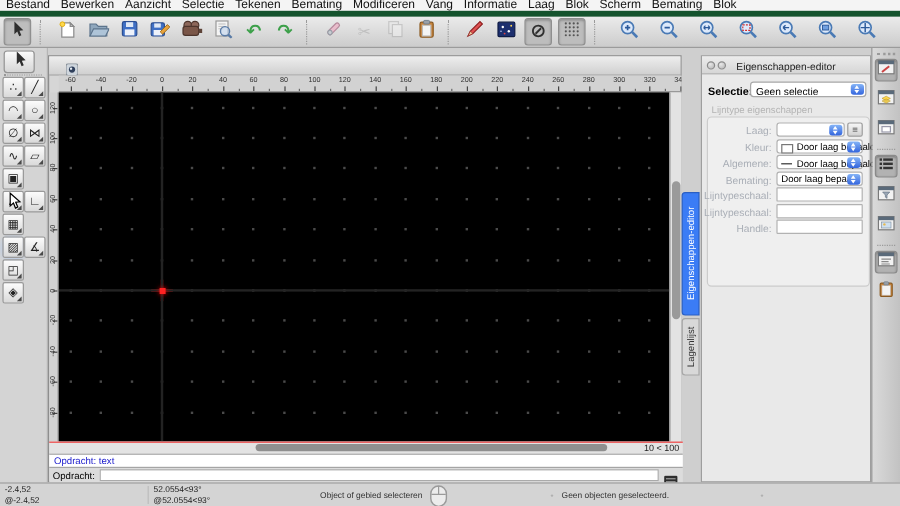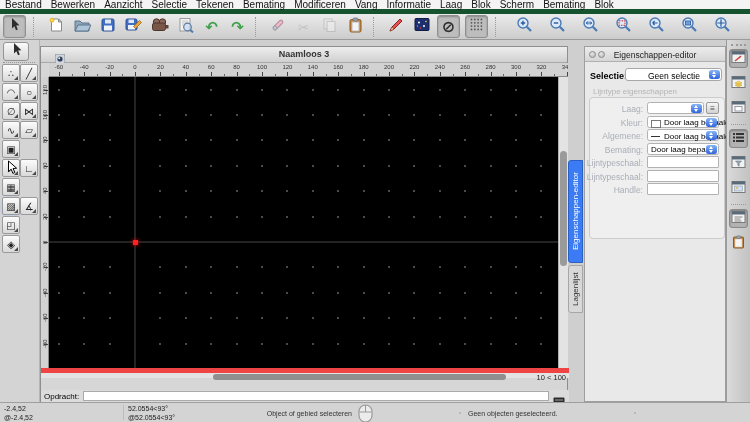--- a/index.html
+++ b/index.html
@@ -61,21 +61,21 @@
   #canvas{position:absolute;left:8px;top:30px;width:509px;height:291px;background:#000;overflow:hidden;}
   .gdot{position:absolute;width:2px;height:2px;background:#4a4a4a;}
   #axisv{position:absolute;width:2px;background:#232323;top:0;height:291px;}
   #axish{position:absolute;height:2px;background:#232323;left:0;width:509px;}
   .oarm{position:absolute;background:#cf1212;}
   #ocenter{position:absolute;width:5px;height:5px;background:#f22;box-shadow:0 0 4px #f00;}
   #vscroll{position:absolute;left:517px;top:30px;width:10px;height:291px;background:#e3e3e3;
            border-left:1px solid #b0b0b0;box-sizing:border-box;}
   #vscroll .thumb{position:absolute;left:1px;top:74px;width:7px;height:115px;background:#9a9a9a;border-radius:4px;}
   #hscrollrow{position:absolute;left:0;top:321px;width:528px;height:10px;background:#e3e3e3;
-              border-top:5px solid #ef4444;box-sizing:border-box;}
+              border-top:1px solid #ef4444;box-sizing:border-box;}
   #hscroll{position:absolute;left:8px;top:0;width:462px;height:9px;}
   #hscroll .thumb{position:absolute;left:164px;top:1px;width:293px;height:6px;background:#8f8f8f;border-radius:3px;}
   #zoomind{position:absolute;right:3px;top:0px;font-size:7.5px;color:#222;}
   #history{position:absolute;left:0;top:331px;width:528px;height:12px;background:#fff;
            border-top:1px solid #a5a5a5;border-bottom:1px solid #a5a5a5;box-sizing:border-box;
            font-size:8px;color:#1a1acc;padding:1px 0 0 4px;}
   #cmdrow{position:absolute;left:0;top:343px;width:528px;height:13px;background:#dcdcdc;}
   #cmdlabel{position:absolute;left:3px;top:2px;font-size:8px;color:#000;}
   #cmdinput{position:absolute;left:42px;top:1px;width:466px;height:10px;background:#fff;
             border:1px solid #aaa;box-sizing:border-box;}
@@ -89,21 +89,21 @@
   #panel{position:absolute;left:584px;top:46px;width:142px;height:356px;background:#e9e9e9;
          border:1px solid #9e9e9e;box-sizing:border-box;}
   #phead{position:absolute;left:0;top:0;width:100%;height:15px;
          background:linear-gradient(#ececec,#d6d6d6);border-bottom:1px solid #b0b0b0;box-sizing:border-box;}
   .pcircle{position:absolute;top:4px;width:7px;height:7px;border-radius:50%;
            background:radial-gradient(circle at 35% 30%,#e8e8e8,#b5b5b5);border:1px solid #8a8a8a;box-sizing:border-box;}
   #ptitle{position:absolute;left:0;top:3px;width:100%;text-align:center;font-size:8.5px;color:#222;}
   #sellabel{position:absolute;left:5px;top:24px;font-size:9px;font-weight:bold;color:#000;}
   #seldrop{position:absolute;left:40px;top:21px;width:97px;height:13px;background:#fff;
            border:1px solid #a8a8a8;border-radius:3px;box-sizing:border-box;}
-  #seldrop .dtext{position:absolute;left:22px;top:2px;font-size:8.5px;color:#000;}
+  #seldrop .dtext{position:absolute;left:4px;top:2px;font-size:8.5px;color:#000;}
   .capsule{position:absolute;right:1px;top:1px;width:11px;height:9px;border-radius:2.5px;
            background:linear-gradient(#85b4f7,#3264dd);}
   .capsule::before{content:"";position:absolute;left:3px;top:1px;border:2.5px solid transparent;
                    border-bottom:3px solid #fff;border-top-width:0;}
   .capsule::after{content:"";position:absolute;left:3px;bottom:1px;border:2.5px solid transparent;
                   border-top:3px solid #fff;border-bottom-width:0;}
   #grouplabel{position:absolute;left:8px;top:40px;font-size:8px;color:#b4b4b4;}
   #groupbox{position:absolute;left:4px;top:50px;width:134px;height:140px;background:#efefef;
             border:1px solid #cccccc;border-radius:4px;}
   .prow{position:absolute;left:0;width:142px;height:13px;}
@@ -410,21 +410,20 @@
       <div class="ptool blank" style="left: 20px; top: 195px;"></div>
     </div>
 
   <div id="docwin">
     <div id="doctitlebar">
       <span id="docicon"><svg width="10" height="10">
             <rect width="10" height="10" rx="2" fill="#cfd6dd" stroke="#8a929a"></rect>
             <circle cx="5" cy="5" r="2.6" fill="#30405c"></circle>
             <circle cx="4.2" cy="4.2" r="1" fill="#e8eef4"></circle>
           </svg></span>
-      <span id="doctitle">Naamloos 3</span>
     </div>
     <div id="hruler">
         <div class="htick" style="left: 9.8px;"></div>
         <div class="htickminor" style="left: 22.5px;"></div>
         <div class="hlab" style="left: 1.8px;">-60</div>
         <div class="htick" style="left: 35.2px;"></div>
         <div class="htickminor" style="left: 47.9px;"></div>
         <div class="hlab" style="left: 27.2px;">-40</div>
         <div class="htick" style="left: 60.6px;"></div>
         <div class="htickminor" style="left: 73.3px;"></div>
@@ -738,20 +737,21 @@
       </div>
     <div id="vscroll">
         <div class="thumb"></div>
       </div>
     <div id="hscrollrow">
       <div id="hscroll">
           <div class="thumb"></div>
         </div>
       <span id="zoomind">10 &lt; 100</span>
     </div>
+    <div id="history"><span>Opdracht: text</span></div>
     <div id="cmdrow">
       <span id="cmdlabel">Opdracht:</span>
       <div id="cmdinput"></div>
       <span id="kbicon"><svg width="12" height="9">
             <rect x="0.5" y="0.5" width="11" height="8" rx="1" fill="#2e2e2e"></rect>
             <path d="M2 3h8M2 5.5h8" stroke="#bbb" stroke-width="0.8"></path>
           </svg></span>
     </div>
   </div>
 

